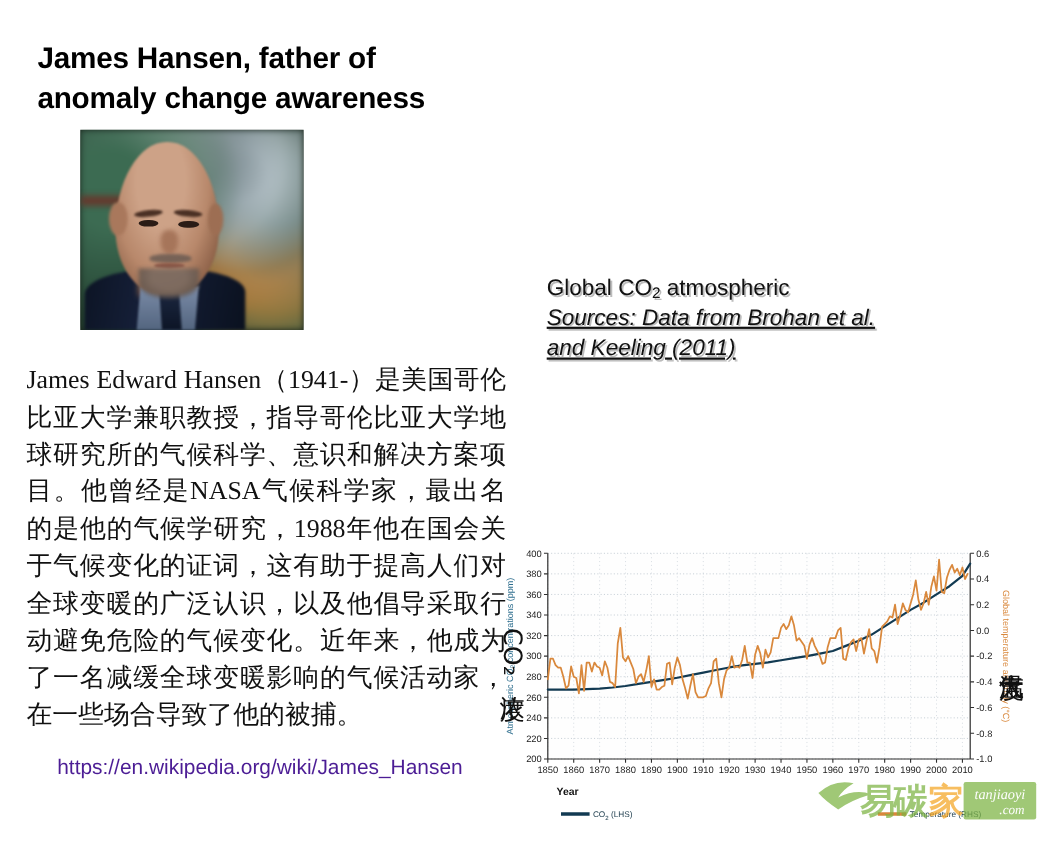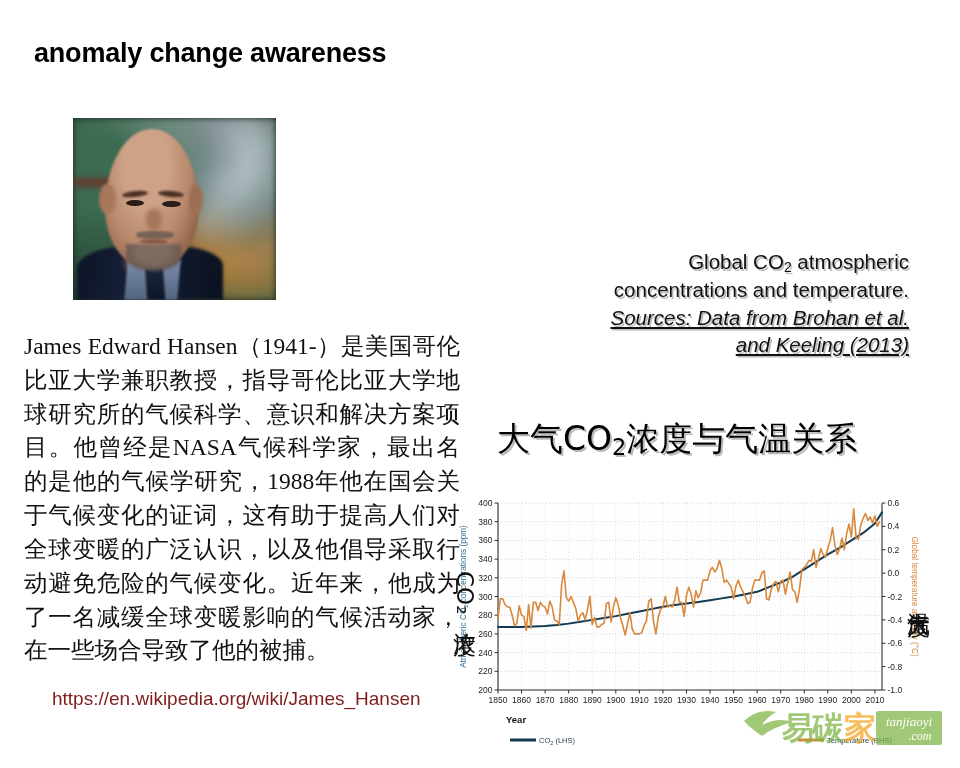--- a/index.html
+++ b/index.html
@@ -75,29 +75,28 @@
   .photo .beard{position:absolute;left:26%;top:69%;width:27%;height:15%;background:radial-gradient(ellipse at 50% 30%,#7a6a60 0 40%,#544840 100%);border-radius:0 0 50% 50%;filter:blur(1.8px);opacity:.9;}
 
   .body-cn{
     position:absolute;left:24px;top:330px;width:436px;
     font-size:23.5px;line-height:1.44;color:#111;
     font-family:Liberation Serif, serif;
     text-align:justify;
   }
   .url{
     position:absolute;left:52px;top:686px;width:400px;
-    font-size:19px;line-height:1.42;color:#7f1d1d;
+    font-size:19px;line-height:1.42;color:#4c1d95;
   }
 
   
   .caption{
     position:absolute;left:497px;top:248px;width:412px;
     font-size:20.5px;line-height:1.32;color:#111;
     text-shadow:1.6px 1.6px 0 rgba(165,165,165,.75);
-    text-align:right;
   }
   .caption .it{font-style:italic;text-decoration:underline;}
   .heading-cn{
     position:absolute;left:497px;top:417px;
     font-size:33px;font-weight:500;color:#000;
     font-family:"DejaVu Sans","Liberation Sans",sans-serif;
     text-shadow:2px 2px 0 rgba(170,170,170,.8);
     white-space:nowrap;
   }
   .chart-wrap{
@@ -117,20 +116,21 @@
     writing-mode:vertical-rl;
   }
   sub{font-size:.68em;vertical-align:-.22em;}
 </style>
 </head>
 <body>
 
 <div class="slide">
 
   <div class="title">
+    <div>James Hansen, father of</div>
     <div>anomaly change awareness</div>
   </div>
 
   <div class="photo">
     <div class="bg b1"></div>
     <div class="redshelf"></div>
     <div class="suit"></div>
     <div class="neck"></div>
     <div class="shirt"></div>
     <div class="tie"></div>
@@ -146,26 +146,24 @@
     <div class="lips"></div>
     <div class="beard"></div>
   </div>
 
   <div class="body-cn">James Edward Hansen（1941-）是美国哥伦比亚大学兼职教授，指导哥伦比亚大学地球研究所的气候科学、意识和解决方案项目。他曾经是NASA气候科学家，最出名的是他的气候学研究，1988年他在国会关于气候变化的证词，这有助于提高人们对全球变暖的广泛认识，以及他倡导采取行动避免危险的气候变化。近年来，他成为了一名减缓全球变暖影响的气候活动家，在一些场合导致了他的被捕。</div>
 
   <div class="url">https://en.wikipedia.org/wiki/James_Hansen</div>
 
   <div class="caption">
     <div><span>Global CO</span><sub>2</sub><span> atmospheric</span></div>
-    <div>concentrations and temperature.</div>
     <div class="it">Sources: Data from Brohan et al.</div>
-    <div class="it">and Keeling (2013)</div>
-  </div>
-
-  <div class="heading-cn"><span>大气CO</span><sub>2</sub><span>浓度与气温关系</span></div>
+    <div class="it">and Keeling (2011)</div>
+  </div>
+
 
   <div class="chart-wrap">
     <svg id="chart-svg" width="500" height="285" viewBox="0 0 500 285">
         <rect x="46" y="20" width="384" height="187" fill="#fefefe"></rect>
         <line x1="46" y1="207" x2="430" y2="207" stroke="#b9c3cc" stroke-width="0.7" stroke-dasharray="1,2"></line>
         <line x1="46" y1="188.3" x2="430" y2="188.3" stroke="#b9c3cc" stroke-width="0.7" stroke-dasharray="1,2"></line>
         <line x1="46" y1="169.6" x2="430" y2="169.6" stroke="#b9c3cc" stroke-width="0.7" stroke-dasharray="1,2"></line>
         <line x1="46" y1="150.9" x2="430" y2="150.9" stroke="#b9c3cc" stroke-width="0.7" stroke-dasharray="1,2"></line>
         <line x1="46" y1="132.2" x2="430" y2="132.2" stroke="#b9c3cc" stroke-width="0.7" stroke-dasharray="1,2"></line>
         <line x1="46" y1="113.5" x2="430" y2="113.5" stroke="#b9c3cc" stroke-width="0.7" stroke-dasharray="1,2"></line>

